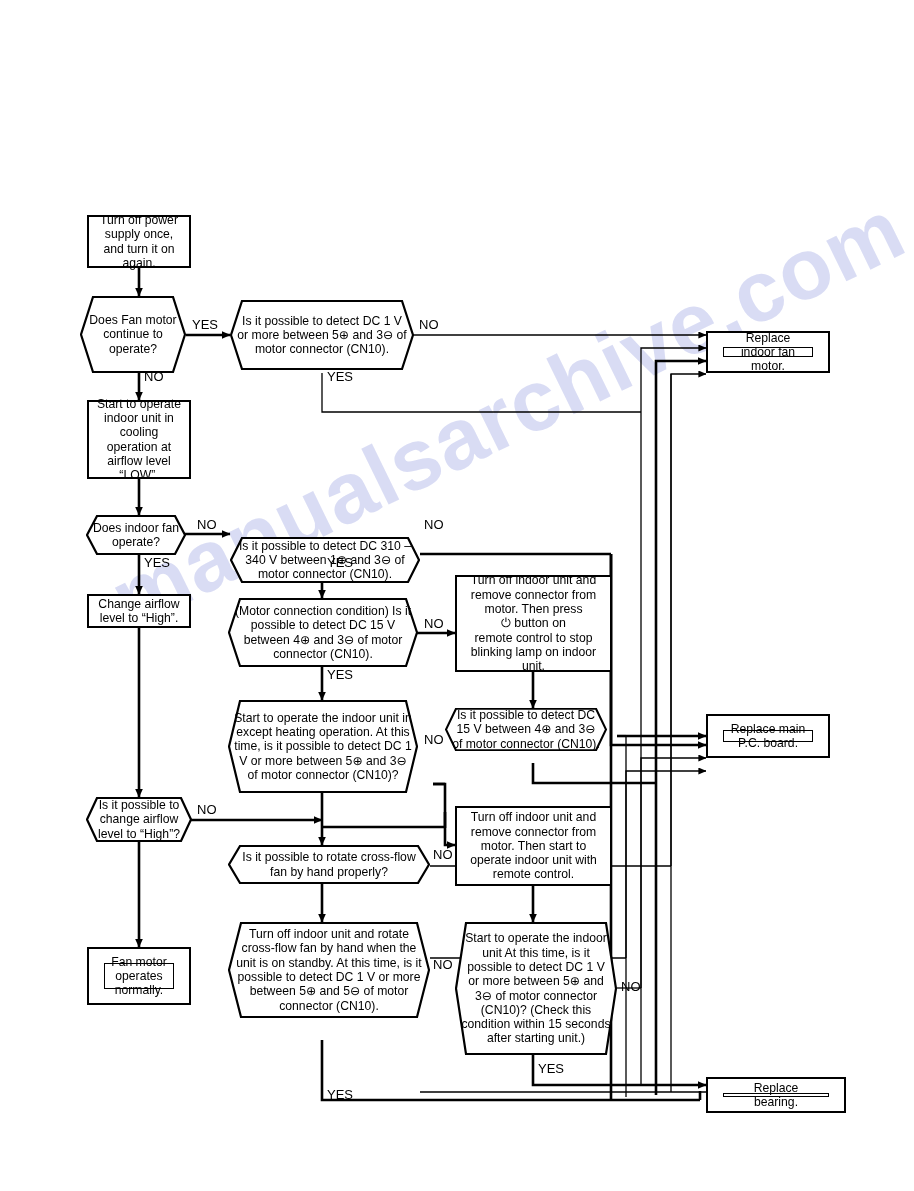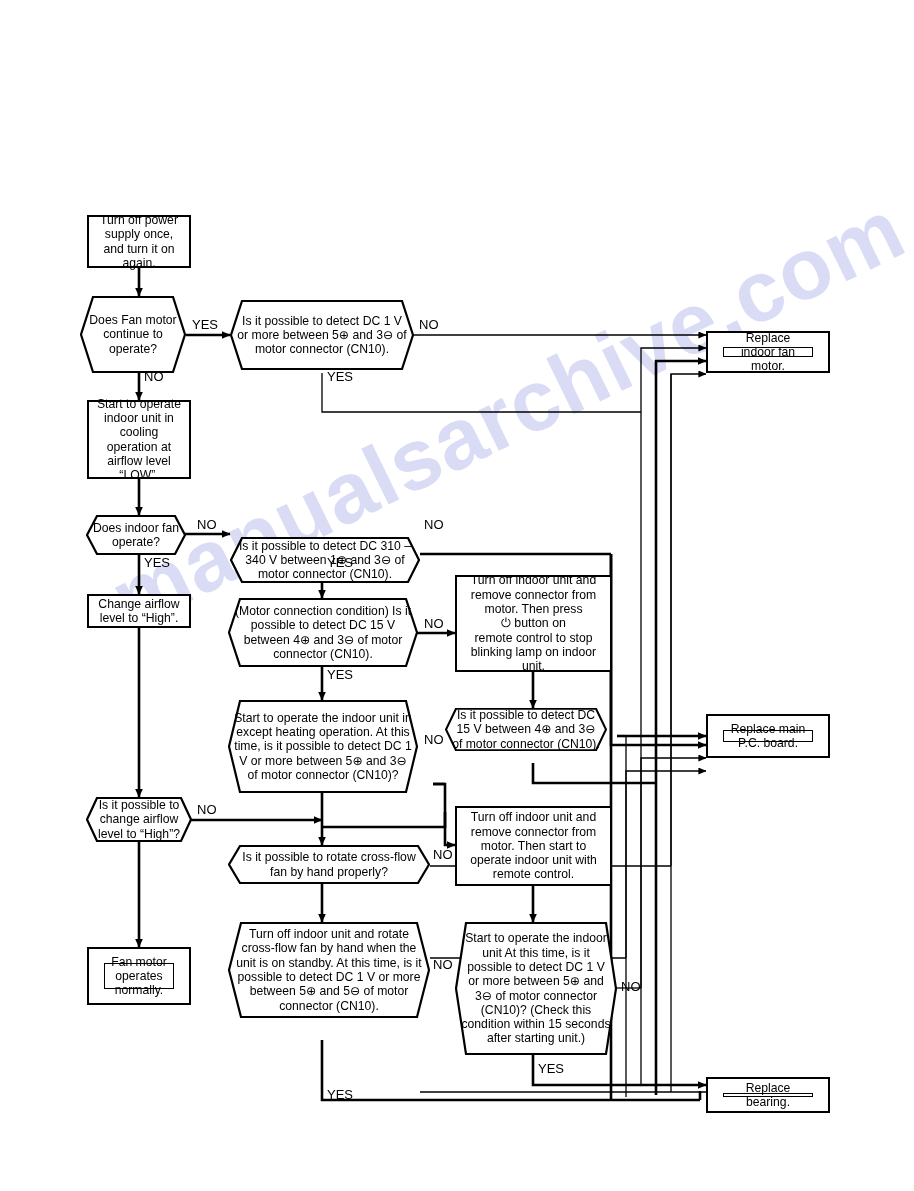--- a/index.html
+++ b/index.html
@@ -309,21 +309,21 @@
       <span class="tx">Replace indoor fan motor.</span>
     </div>
   </div>
 
   <div class="node term f12" style="left:706px;top:714px;width:124px;height:44px;">
     <div class="inner">
       <span class="tx">Replace main P.C. board.</span>
     </div>
   </div>
 
-  <div class="node term f12" style="left:706px;top:1077px;width:124px;height:36px;">
+  <div class="node term f12" style="left:706px;top:1077px;width:140px;height:36px;">
     <div class="inner">
       <span class="tx">Replace bearing.</span>
     </div>
   </div>
 
   <div class="lbl f125" style="left:192px;top:318px;">YES</div>
   <div class="lbl f125" style="left:144px;top:370px;">NO</div>
 
   <div class="lbl f125" style="left:419px;top:318px;">NO</div>
   <div class="lbl f125" style="left:327px;top:370px;">YES</div>

